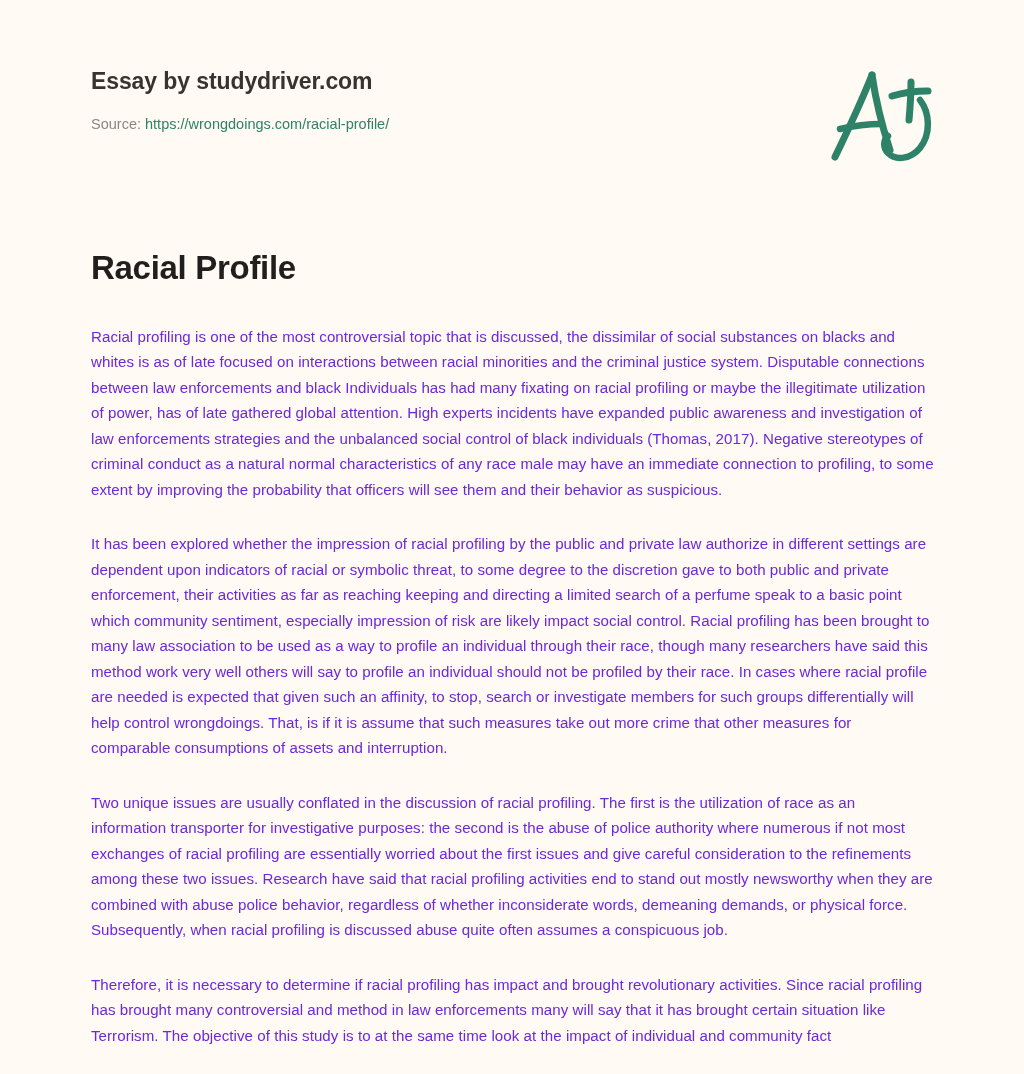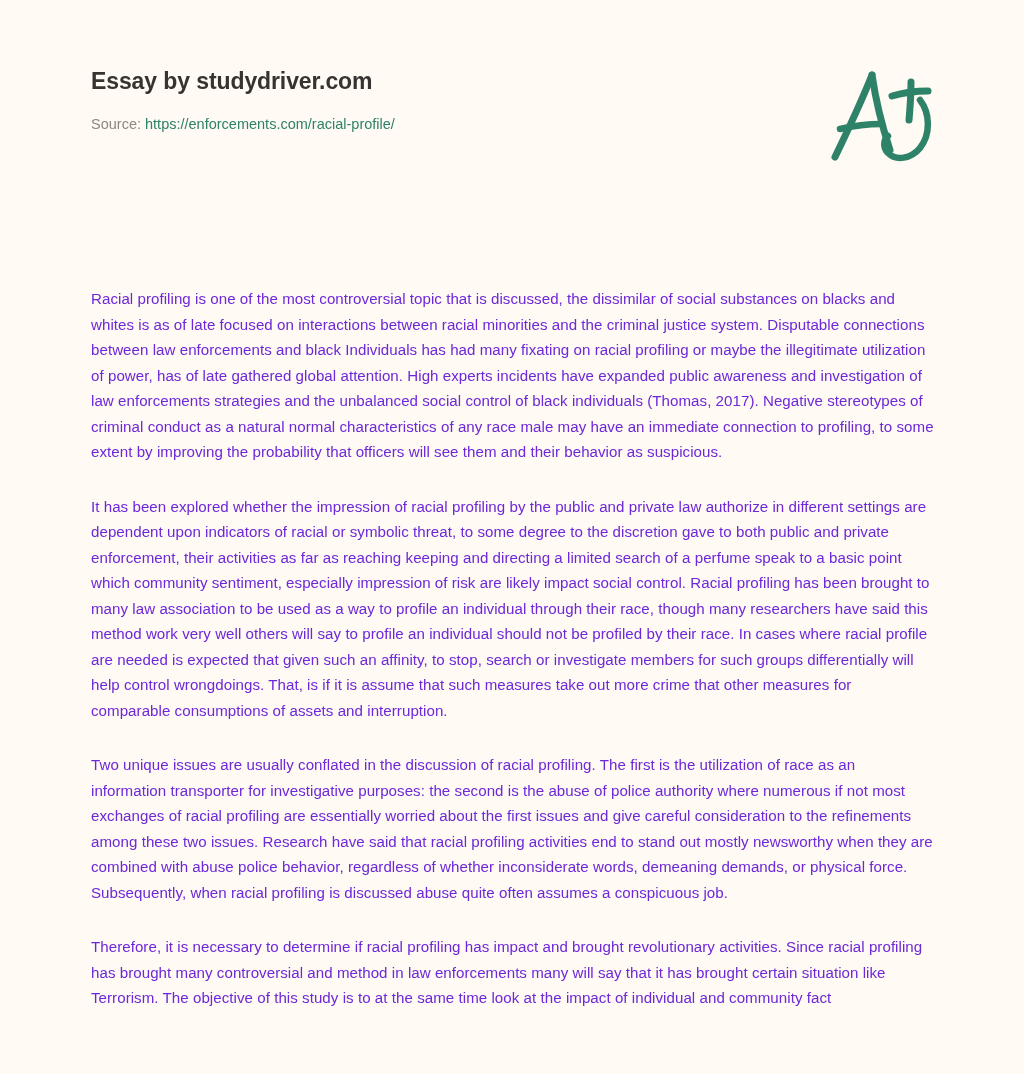--- a/index.html
+++ b/index.html
@@ -117,21 +117,21 @@
 
 <div class="page">
 
   <div class="header">
 
     <div class="header-text">
       <div class="essay-by">Essay by studydriver.com</div>
 
       <div class="source-line">
         <span class="source-label">Source:</span>
-        <a class="source-url" href="#">https://enforcements.com/racial-profile/</a>
+        <a class="source-url" href="#">https://wrongdoings.com/racial-profile/</a>
       </div>
     </div>
 
     <div class="logo">
       <svg viewBox="0 0 140 120" xmlns="http://www.w3.org/2000/svg">
         <g fill="none" stroke="#2E8268" stroke-linecap="round" stroke-linejoin="round">
 
           <path d="M60 17 C50 42, 38 68, 23 99" stroke-width="7"></path>
 
           <path d="M60 17 C64 44, 70 68, 78 92" stroke-width="7"></path>
@@ -143,20 +143,21 @@
           <path d="M80 38 C90 35, 103 33, 116 33" stroke-width="7"></path>
 
           <path d="M108 42 C118 55, 119 76, 108 90 C99 101, 84 103, 76 95 C71 90, 71 82, 76 78" stroke-width="6.5"></path>
         </g>
       </svg>
     </div>
 
   </div>
 
   <div class="article">
+    <h1 class="article-title">Racial Profile</h1>
 
     <div class="article-body">
       <p>Racial profiling is one of the most controversial topic that is discussed, the dissimilar of social substances on blacks and whites is as of late focused on interactions between racial minorities and the criminal justice system. Disputable connections between law enforcements and black Individuals has had many fixating on racial profiling or maybe the illegitimate utilization of power, has of late gathered global attention. High experts incidents have expanded public awareness and investigation of law enforcements strategies and the unbalanced social control of black individuals (Thomas, 2017). Negative stereotypes of criminal conduct as a natural normal characteristics of any race male may have an immediate connection to profiling, to some extent by improving the probability that officers will see them and their behavior as suspicious.</p>
       <p>It has been explored whether the impression of racial profiling by the public and private law authorize in different settings are dependent upon indicators of racial or symbolic threat, to some degree to the discretion gave to both public and private enforcement, their activities as far as reaching keeping and directing a limited search of a perfume speak to a basic point which community sentiment, especially impression of risk are likely impact social control. Racial profiling has been brought to many law association to be used as a way to profile an individual through their race, though many researchers have said this method work very well others will say to profile an individual should not be profiled by their race. In cases where racial profile are needed is expected that given such an affinity, to stop, search or investigate members for such groups differentially will help control wrongdoings. That, is if it is assume that such measures take out more crime that other measures for comparable consumptions of assets and interruption.</p>
       <p>Two unique issues are usually conflated in the discussion of racial profiling. The first is the utilization of race as an information transporter for investigative purposes: the second is the abuse of police authority where numerous if not most exchanges of racial profiling are essentially worried about the first issues and give careful consideration to the refinements among these two issues. Research have said that racial profiling activities end to stand out mostly newsworthy when they are combined with abuse police behavior, regardless of whether inconsiderate words, demeaning demands, or physical force. Subsequently, when racial profiling is discussed abuse quite often assumes a conspicuous job.</p>
       <p>Therefore, it is necessary to determine if racial profiling has impact and brought revolutionary activities. Since racial profiling has brought many controversial and method in law enforcements many will say that it has brought certain situation like Terrorism. The objective of this study is to at the same time look at the impact of individual and community fact</p>
     </div>
   </div>
 
 </div>

